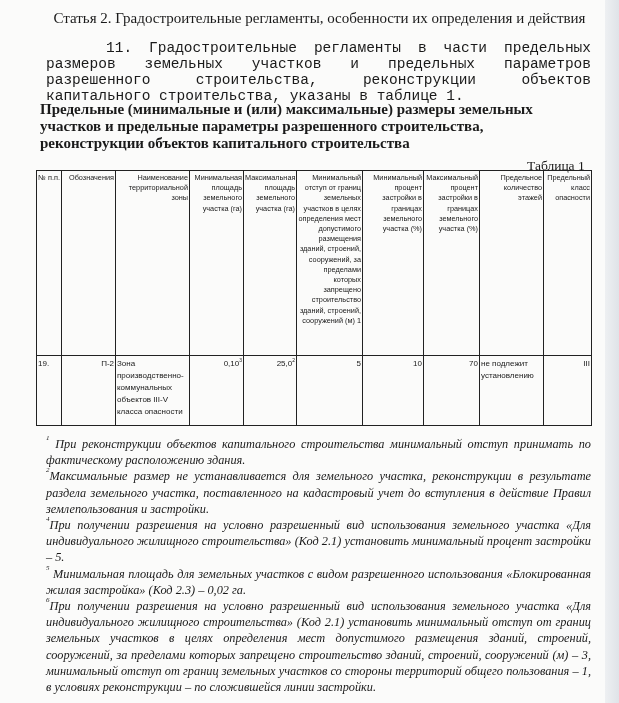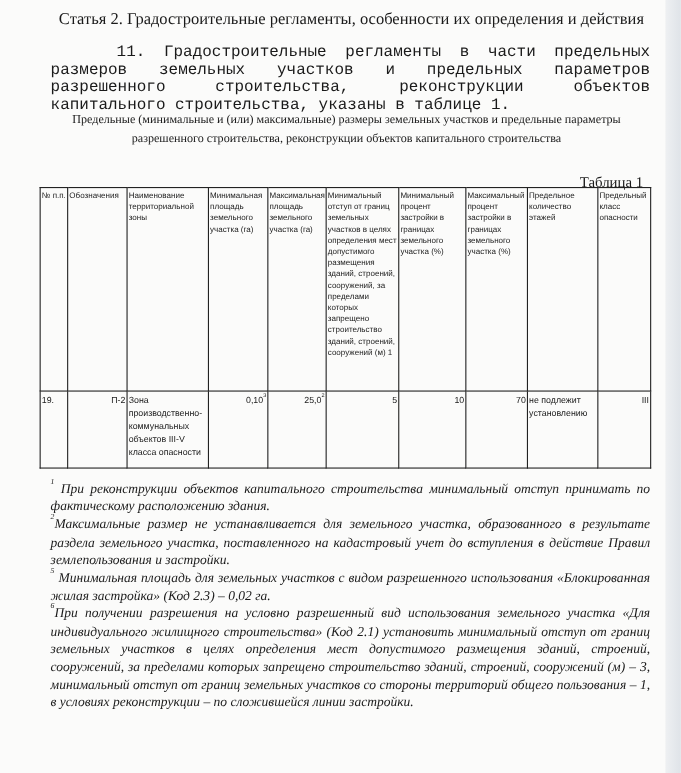--- a/index.html
+++ b/index.html
@@ -3,26 +3,26 @@
 <meta charset="utf-8">
 <style>
   html, body { margin:0; padding:0; }
   body { width:619px; height:703px; background:#f7f7f5; position:relative; overflow:hidden;
          font-family:"Liberation Serif", serif; color:#1a1a1a; }
   .page { position:absolute; left:0; top:0; width:605px; height:703px; background:#fbfbfa; }
   .edge { position:absolute; right:0; top:0; width:14px; height:703px; background:linear-gradient(to right,#eef0f2,#dfe3e8); }
   .article-title { position:absolute; left:10px; width:619px; top:10px; text-align:center; font-size:15px; }
   .intro { position:absolute; left:46px; top:40px; width:545px; font-size:14.5px; line-height:16px; text-align:justify;font-family:Liberation Mono, monospace; }
   .intro .first { text-indent:60px; }
-  .table-title { position:absolute; left:40px; width:550px; top:101px; text-align:center; font-weight:normal; font-size:11px; line-height:17px; }
+  .table-title { position:absolute; left:40px; width:550px; top:101px; text-align:left; font-weight:bold; font-size:15px; line-height:17px; }
   .table-label { position:absolute; left:527px; top:158px; font-size:13.5px;text-align:center; }
   table.reg { position:absolute; left:36px; top:170px; width:555px; border-collapse:collapse; font-family:"Liberation Sans", sans-serif; font-size:7.3px; line-height:10.2px; table-layout:fixed; }
   table.reg td, table.reg th { border:1.3px solid #222; vertical-align:top; padding:2px 1px; font-weight:normal; }
-  table.reg th { text-align:left; height:180px; }
-  table.reg th.left { text-align:left; }
+  table.reg th { text-align:right; height:180px; }
+  table.reg th.left { text-align:right; }
   table.reg td { height:65px; font-size:8px; line-height:12px; }
   table.reg td.c { text-align:right; }
   sup { font-size:5px; vertical-align:top; line-height:5px; }
   .notes { position:absolute; left:46px; top:436px; width:545px; font-size:12.3px; line-height:16.2px; text-align:justify; }
   .notes p { margin:0;font-style:italic; }
   .notes sup { font-size:7px; }
 </style>
 </head>
 <body>
 
@@ -74,17 +74,18 @@
     <td class="c">10</td>
     <td class="c">70</td>
     <td>не подлежит установлению</td>
     <td class="c">III</td>
   </tr>
 </tbody>
   </table>
 
 <div class="notes">
   <p><sup>1</sup> <span>При реконструкции объектов капитального строительства минимальный отступ принимать по фактическому расположению здания.</span></p>
-  <p><sup>2</sup><span>Максимальные размер не устанавливается для земельного участка, образованного в результате раздела земельного участка, поставленного на кадастровый учет до вступления в действие Правил землепользования и застройки.</span></p>
+  <p><sup>2</sup><span>Максимальные размер не устанавливается для земельного участка, реконструкции в результате раздела земельного участка, поставленного на кадастровый учет до вступления в действие Правил землепользования и застройки.</span></p>
+  <p><sup>4</sup><span>При получении разрешения на условно разрешенный вид использования земельного участка «Для индивидуального жилищного строительства» (Код 2.1) установить минимальный процент застройки – 5.</span></p>
   <p><sup>5</sup> <span>Минимальная площадь для земельных участков с видом разрешенного использования «Блокированная жилая застройка» (Код 2.3) – 0,02 га.</span></p>
   <p><sup>6</sup><span>При получении разрешения на условно разрешенный вид использования земельного участка «Для индивидуального жилищного строительства» (Код 2.1) установить минимальный отступ от границ земельных участков в целях определения мест допустимого размещения зданий, строений, сооружений, за пределами которых запрещено строительство зданий, строений, сооружений (м) – 3, минимальный отступ от границ земельных участков со стороны территорий общего пользования – 1, в условиях реконструкции – по сложившейся линии застройки.</span></p>
 
 </div>
 
 </body></html>

